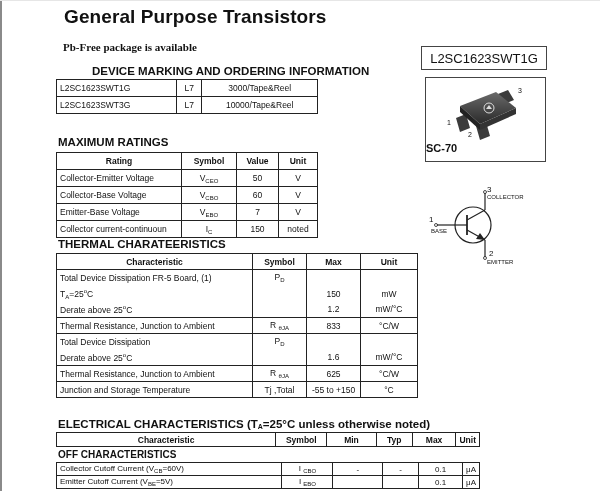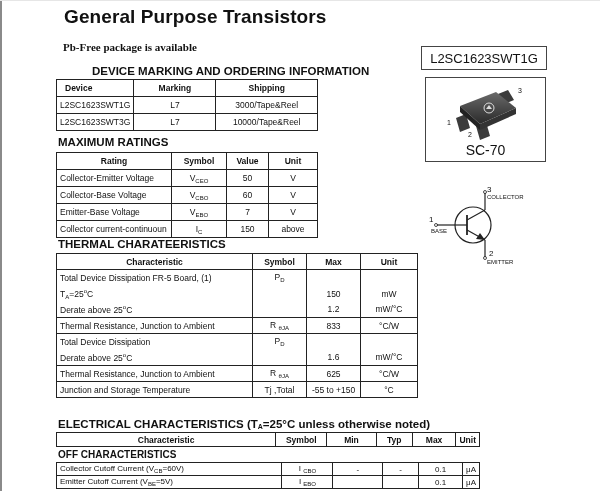--- a/index.html
+++ b/index.html
@@ -15,21 +15,21 @@
     td, th { border: 1px solid #222; padding: 0 3px; white-space: nowrap; font-weight: normal; }
     th { font-weight: bold; font-size: 8.5px; }
     .c { text-align: center; }
     .l { text-align: left; }
     .outer { border: 1.5px solid #111; }
     sub { font-size: 6px; vertical-align: -2px; }
     sup { font-size: 6px; vertical-align: 4px; }
 
     .partbox { left: 421px; top: 46px; width: 126px; height: 24px; border: 1px solid #444; font-size: 13px; display: flex; align-items: center; justify-content: center; }
     .pkgbox { left: 425px; top: 77px; width: 121px; height: 85px; border: 1px solid #444; }
-    .pkglabel { position: absolute; left: 0; width: 100%; top: 64px; text-align: center; font-size: 14px; font-weight: normal; }
+    .pkglabel { position: absolute; left: 0; width: 100%; top: 64px; font-size: 11px; font-weight: bold; }
     .pinlbl { position: absolute; font-size: 7px; }
     .sch-lbl { position: absolute; font-size: 6px; }
     .sch-num { position: absolute; font-size: 8px; }
 
     
     .t1 { left: 56px; top: 79px; width: 262px; }
     .t1 td, .t1 th { height: 17px; }
     .t2 { left: 56px; top: 152px; width: 262px; }
     .t2 td, .t2 th { height: 17px; }
     .t3 { left: 56px; top: 253px; width: 362px; }
@@ -98,43 +98,38 @@
   <span class="sch-lbl" style="left:62px;top:11px;">COLLECTOR</span>
   <span class="sch-num" style="left:4px;top:32px;">1</span>
   <span class="sch-lbl" style="left:6px;top:45px;">BASE</span>
   <span class="sch-num" style="left:64px;top:66px;">2</span>
   <span class="sch-lbl" style="left:62px;top:76px;">EMITTER</span>
 </div>
 
 <div class="abs section" style="left:69px;top:65px;padding-left:23px;">DEVICE MARKING AND ORDERING INFORMATION</div>
 <table class="t1 outer">
   <tbody>
-      <tr>
-    <th class="l" style="width:70px;padding-left:8px;">Device</th>
-    <th class="c" style="width:82px;">Marking</th>
-    <th class="c">Shipping</th>
-  </tr>
   <tr>
     <td class="l">L2SC1623SWT1G</td>
     <td class="c">L7</td>
     <td class="c">3000/Tape&amp;Reel</td>
   </tr>
   <tr>
     <td class="l">L2SC1623SWT3G</td>
     <td class="c">L7</td>
     <td class="c">10000/Tape&amp;Reel</td>
   </tr>
 </tbody>
   </table>
 
 <div class="abs section" style="left:58px;top:136px;">MAXIMUM  RATINGS</div>
 <table class="t2 outer">
   <tbody>
       <tr>
-    <th class="c" style="width:115px;text-align:center;">Rating</th>
+    <th class="c" style="width:125px;text-align:center;">Rating</th>
     <th class="c" style="width:55px;">Symbol</th>
     <th class="c" style="width:42px;">Value</th>
     <th class="c">Unit</th>
   </tr>
   <tr>
     <td class="l">Collector-Emitter Voltage</td>
     <td class="c"><span>V</span><sub>CEO</sub></td>
     <td class="c">50</td>
     <td class="c">V</td>
   </tr>
@@ -147,21 +142,21 @@
   <tr>
     <td class="l">Emitter-Base Voltage</td>
     <td class="c"><span>V</span><sub>EBO</sub></td>
     <td class="c">7</td>
     <td class="c">V</td>
   </tr>
   <tr>
     <td class="l">Collector current-continuoun</td>
     <td class="c"><span>I</span><sub>C</sub></td>
     <td class="c">150</td>
-    <td class="c">above</td>
+    <td class="c">noted</td>
   </tr>
 </tbody>
   </table>
 
 <div class="abs section" style="left:58px;top:238px;">THERMAL CHARATEERISTICS</div>
 <table class="t3 outer">
   <tbody>
       <tr>
     <th class="c" style="width:196px;">Characteristic</th>
     <th class="c" style="width:54px;">Symbol</th>

